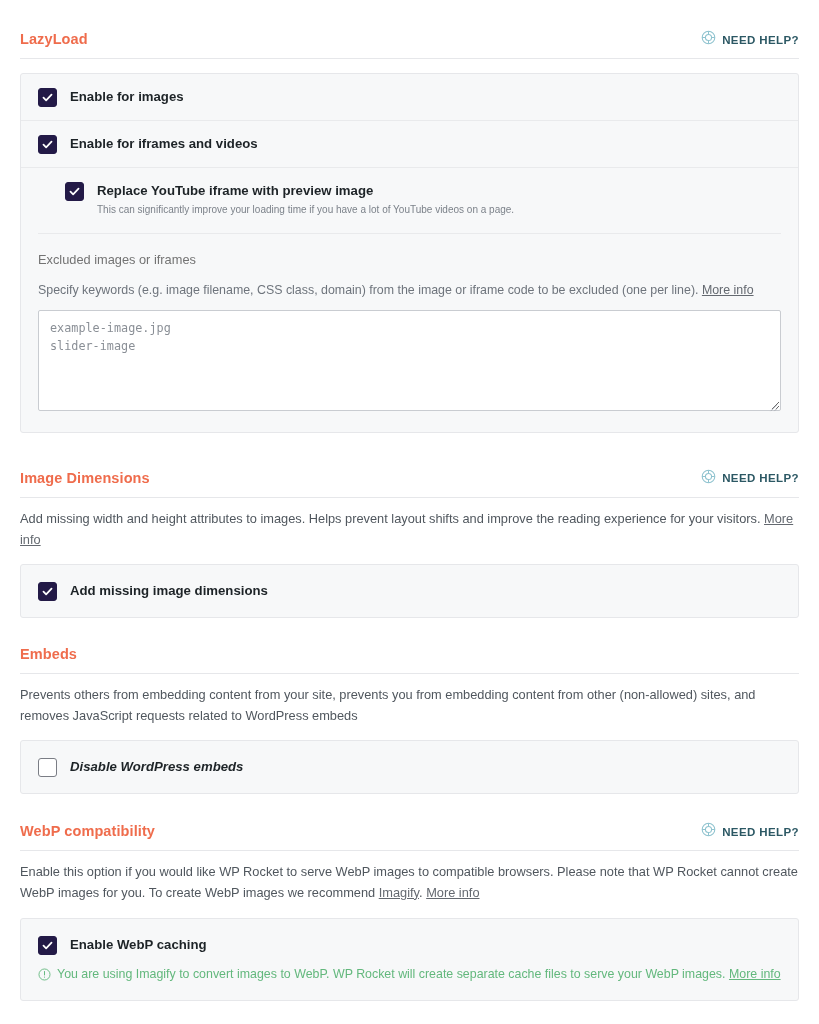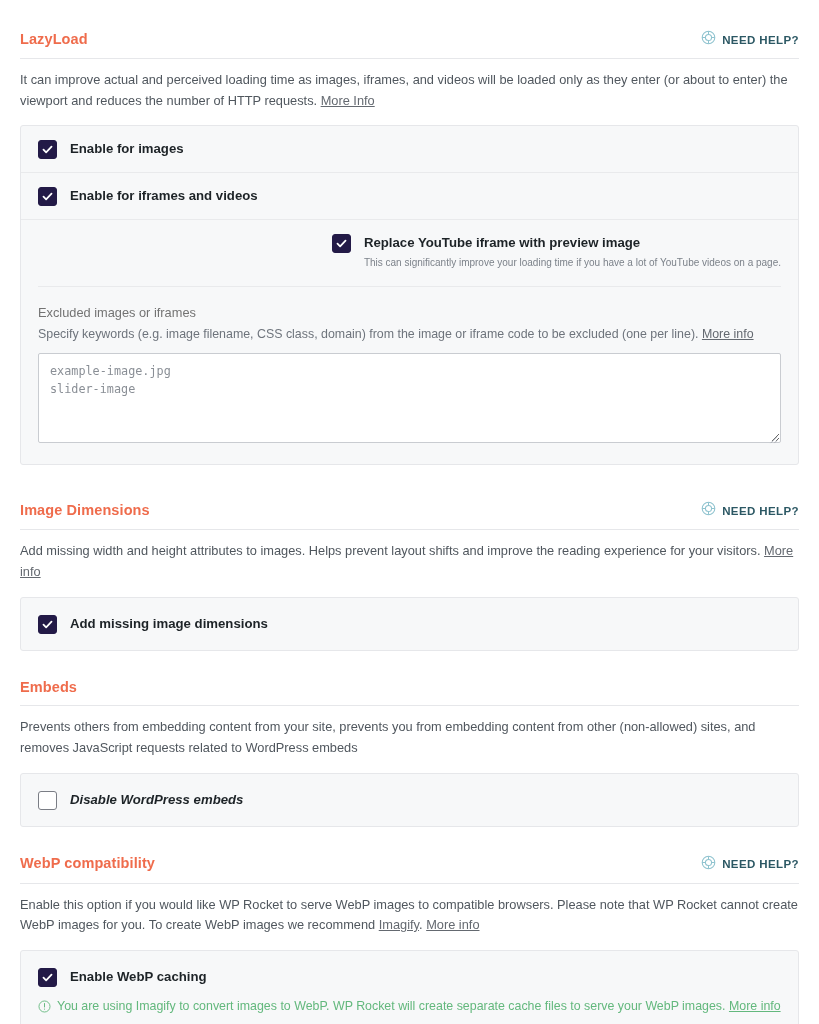--- a/index.html
+++ b/index.html
@@ -94,21 +94,20 @@
   }
 
   
   .field {
     display: flex;
     align-items: flex-start;
     gap: 13px;
   }
   .field.indented {
     padding-left: 27px;
-    justify-content: flex-end;
   }
   .cbx {
     width: 19px;
     height: 19px;
     min-width: 19px;
     border-radius: 3px;
     box-sizing: border-box;
     display: flex;
     align-items: center;
     justify-content: center;
@@ -153,29 +152,29 @@
   }
   .ta-title {
     font-size: 12.8px;
     color: #737373;
     line-height: 1.5;
   }
   .ta-help {
     font-size: 12.4px;
     color: #6e747c;
     line-height: 1.5;
-    margin-top: 3px;
+    margin-top: 12px;
   }
   .ta-wrap {
     margin-top: 10px;
     position: relative;
   }
   textarea.excl {
     width: 100%;
-    height: 90px;
+    height: 101px;
     box-sizing: border-box;
     background: #ffffff;
     border: 1px solid #c9ccd1;
     border-radius: 2px;
     padding: 9px 11px;
     font-family: "DejaVu Sans Mono", monospace;
     font-size: 11.8px;
     line-height: 1.52;
     color: #8a8f96;
     resize: vertical;
@@ -229,21 +228,20 @@
           <svg width="15" height="15" viewBox="0 0 20 20" fill="none" xmlns="http://www.w3.org/2000/svg">
             <circle cx="10" cy="10" r="8.4" stroke="#8fc3cf" stroke-width="1.4"></circle>
             <circle cx="10" cy="10" r="4.1" stroke="#8fc3cf" stroke-width="1.4"></circle>
             <path d="M10 1.6v3.9M10 14.5v3.9M1.6 10h3.9M14.5 10h3.9" stroke="#8fc3cf" stroke-width="1.4"></path>
           </svg>
         </span>
         <span class="need-help-label">NEED HELP?</span>
       </div>
     </div>
 
-    <p class="sec-desc"><span>It can improve actual and perceived loading time as images, iframes, and videos will be loaded only as they enter (or about to enter) the viewport and reduces the number of HTTP requests. </span><a class="ilink">More Info</a></p>
 
     <div class="panel">
 
       <div class="panel-row">
         <div class="field">
           <span class="cbx on">
             <svg class="tick" viewBox="0 0 12 12">
               <path d="M1.6 6.2 L4.5 9.1 L10.4 2.9" stroke="#ffffff" stroke-width="1.9" fill="none" stroke-linecap="round" stroke-linejoin="round"></path>
             </svg>
           </span>

